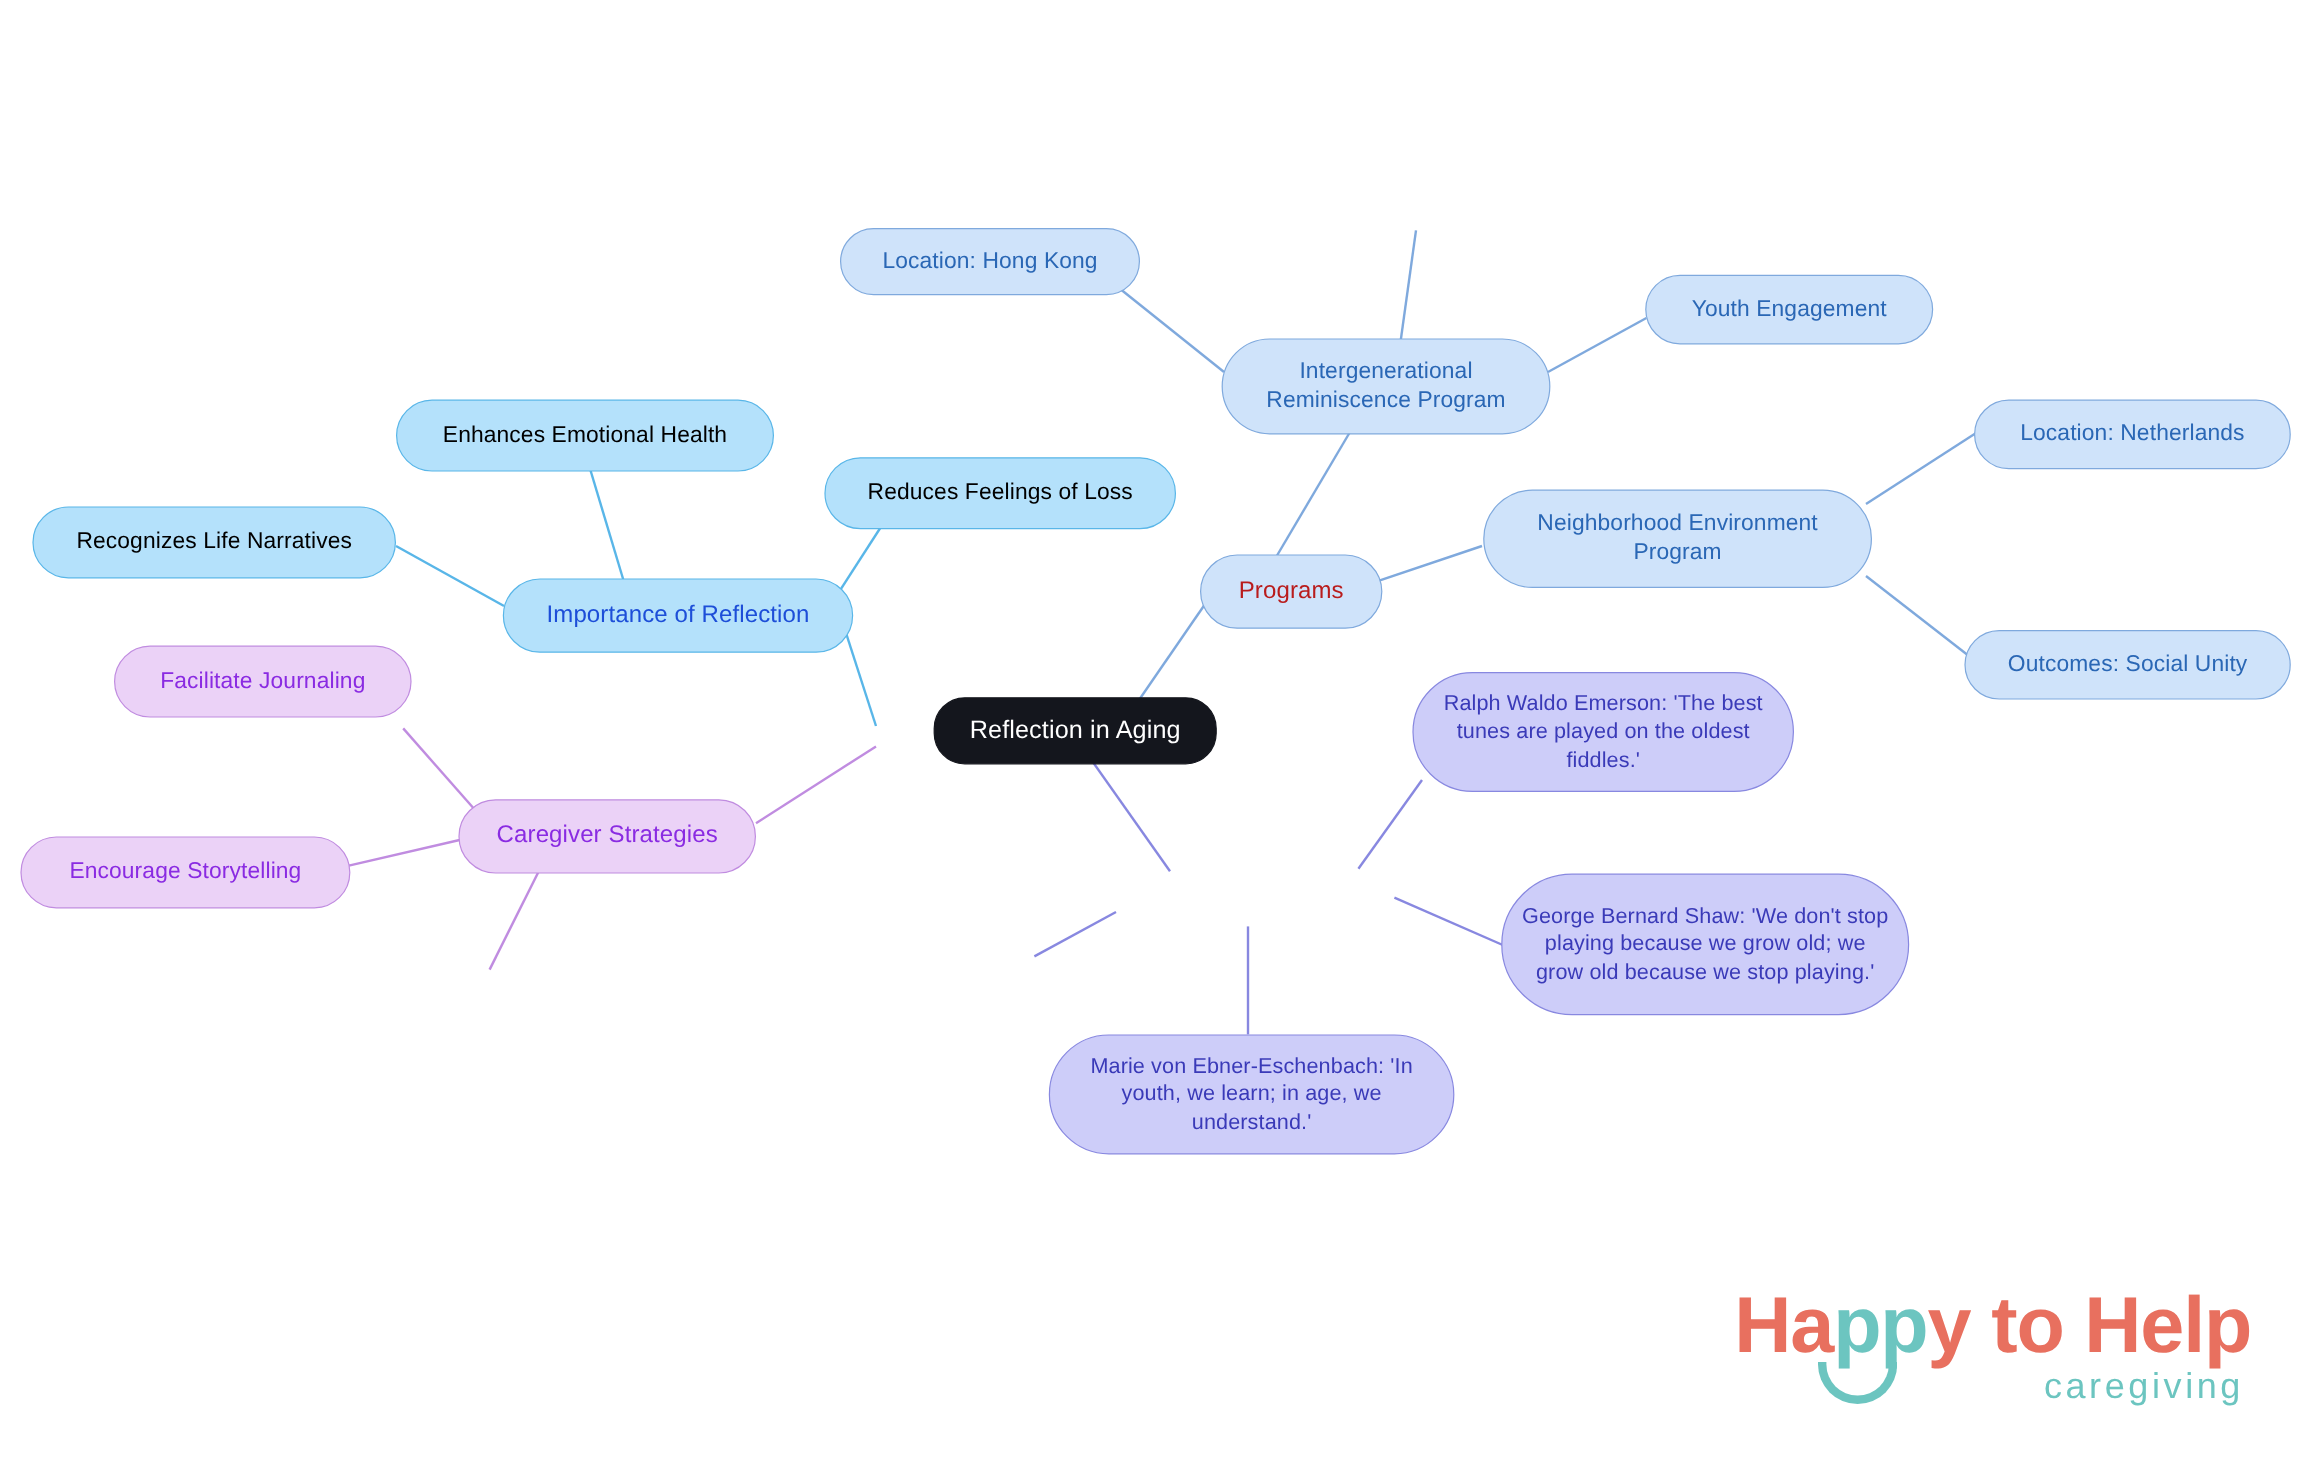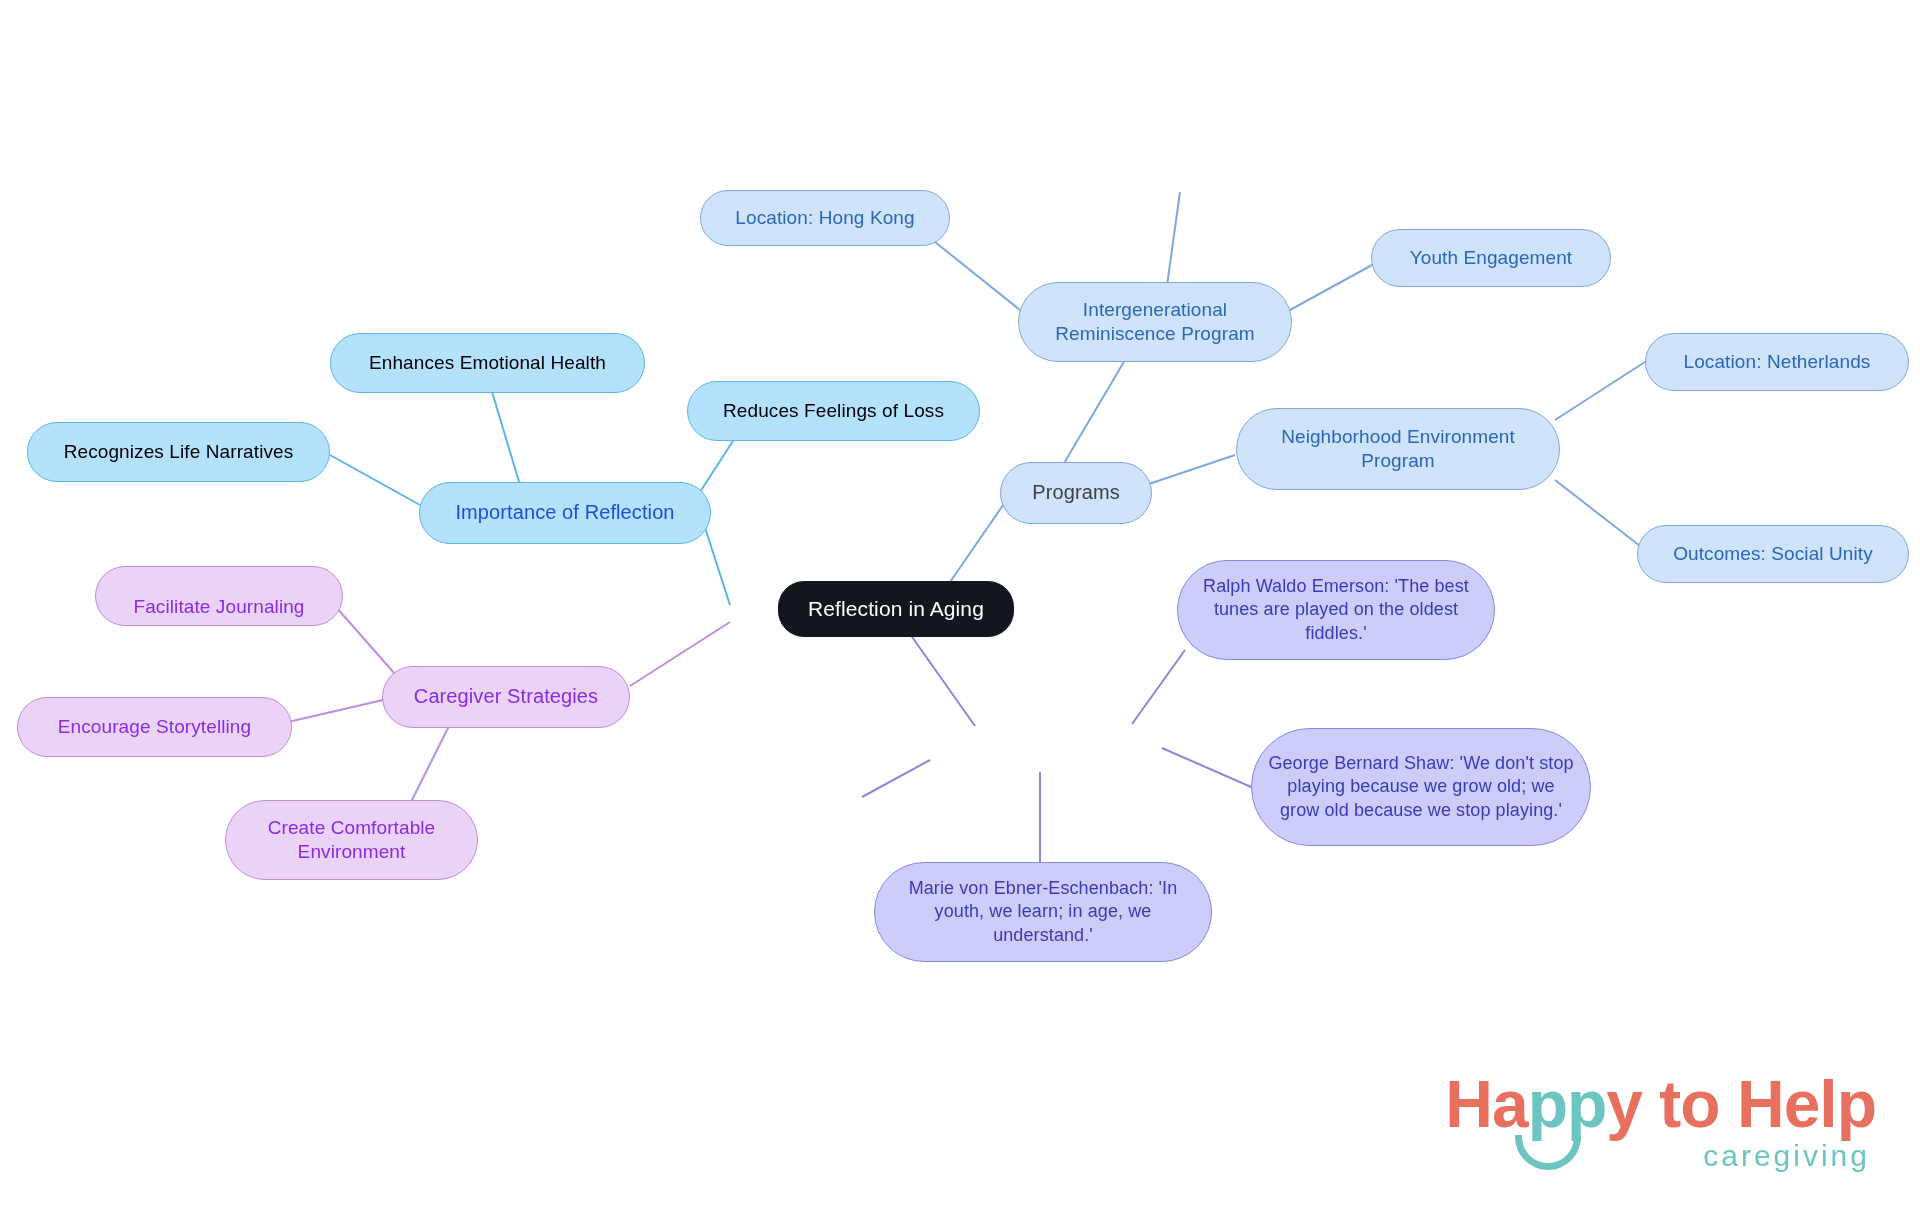--- a/index.html
+++ b/index.html
@@ -65,21 +65,21 @@
     background: #b4e1fb;
     border-color: #59b6e8;
     color: #000000;
     font-size: 19px;
   }
 
   
   .n-bluehub {
     background: #cfe3fa;
     border-color: #7fa9dd;
-    color: #404040;
+    color: #b91c1c;
     font-size: 20px;
   }
   .n-blue {
     background: #cfe3fa;
     border-color: #7fa9dd;
     color: #2a67b5;
     font-size: 19px;
   }
 
   
@@ -243,31 +243,28 @@
   </div>
 
   <div class="node n-sky" style="left:687px; top:381px; width:293px; height:60px;">
     <span>Reduces Feelings of Loss</span>
   </div>
 
   <div class="node n-pinkhub" style="left:382px; top:666px; width:248px; height:62px;">
     <span>Caregiver Strategies</span>
   </div>
 
-  <div class="node n-pink" style="left:95px; top:566px; width:248px; height:60px;align-items:flex-end;">
+  <div class="node n-pink" style="left:95px; top:538px; width:248px; height:60px;">
     <span>Facilitate Journaling</span>
   </div>
 
   <div class="node n-pink" style="left:17px; top:697px; width:275px; height:60px;">
     <span>Encourage Storytelling</span>
   </div>
 
-  <div class="node n-pink" style="left:225px; top:800px; width:253px; height:80px;">
-    <span>Create Comfortable Environment</span>
-  </div>
 
 
   <div class="node n-indigo" style="left:1177px; top:560px; width:318px; height:100px;">
     <span>Ralph Waldo Emerson: 'The best tunes are played on the oldest fiddles.'</span>
   </div>
 
   <div class="node n-indigo" style="left:1251px; top:728px; width:340px; height:118px;">
     <span>George Bernard Shaw: 'We don't stop playing because we grow old; we grow old because we stop playing.'</span>
   </div>
 

